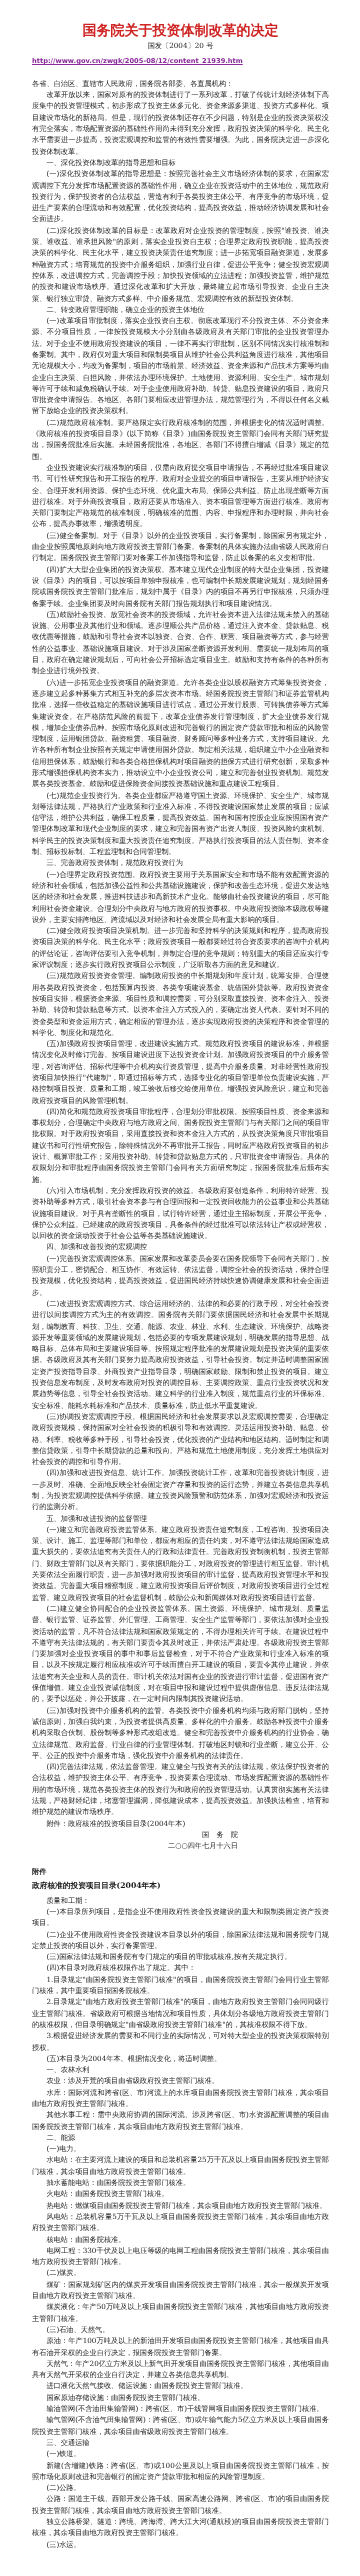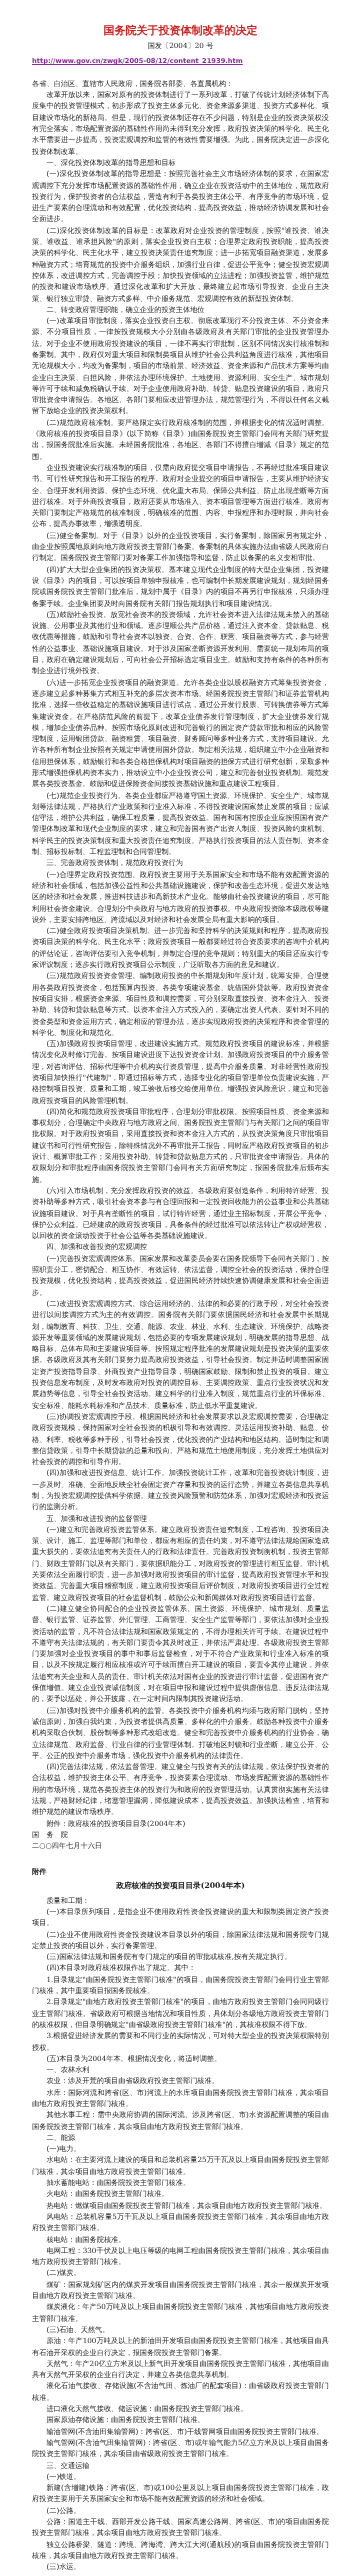--- a/index.html
+++ b/index.html
@@ -8,40 +8,40 @@
     min-height: 3320px;
     font-family: "DejaVu Serif", "Liberation Serif", serif;
     font-size: 7.2px;
     line-height: 11.3px;
     color: #1c1c1c;
   }
   .doc { padding: 25px 32px 31px 32px; }
   .title {
     text-align: center;
     font-weight: bold;
-    font-size: 11px;
+    font-size: 14px;
     color: #cf2525;
     margin: 0 0 4.1px 0;
   }
   .docnum { text-align: center; margin: 0 0 3.6px 0; }
   .linkline { text-align: left; margin: 0 0 10.3px 0; }
   .linkline a {
     font-family: "DejaVu Sans", "Liberation Sans", sans-serif;
     font-size: 6.7px;
     font-weight: bold;
     color: #8a2b9a;
     text-decoration: underline;
     cursor: pointer;
   }
   p { margin: 0; text-align: justify; text-indent: 2em; word-break: break-all; }
   p.s-flush { text-indent: 0; }
-  p.sig { text-align: left; text-indent: 0; padding-right: 91px; }
+  p.sig { text-align: right; text-indent: 0; padding-right: 91px; }
   p.app-label { font-weight: bold; text-indent: 0; margin-top: 14.4px; }
   .app-title {
-    text-align: center;
+    text-align: left;
     font-weight: bold;
     font-size: 7.7px;
     margin: 3.1px 0 3.1px 0;
   }
 </style>
 </head>
 <body>
 
 <div class="doc">
   <div class="title" style="color: rgb(207, 37, 37);">国务院关于投资体制改革的决定</div>
@@ -111,27 +111,26 @@
       <p>热电站：燃煤项目由国务院投资主管部门核准，其余项目由地方政府投资主管部门核准。</p>
       <p>风电站：总装机容量5万千瓦及以上项目由国务院投资主管部门核准，其余项目由地方政府投资主管部门核准。</p>
       <p>核电站：由国务院核准。</p>
       <p>电网工程：330千伏及以上电压等级的电网工程由国务院投资主管部门核准，其余项目由地方政府投资主管部门核准。</p>
       <p>(二)煤炭。</p>
       <p>煤矿：国家规划矿区内的煤炭开发项目由国务院投资主管部门核准，其余一般煤炭开发项目由地方政府投资主管部门核准。</p>
       <p>煤炭液化：年产50万吨及以上项目由国务院投资主管部门核准，其他项目由地方政府投资主管部门核准。</p>
       <p>(三)石油、天然气。</p>
       <p>原油：年产100万吨及以上的新油田开发项目由国务院投资主管部门核准，其他项目由具有石油开采权的企业自行决定，报国务院投资主管部门备案。</p>
       <p>天然气：年产20亿立方米及以上新气田开发项目由国务院投资主管部门核准，其他项目由具有天然气开采权的企业自行决定，并建立各类信息共享机制。</p>
-      <p>液化石油气接收、存储设施(不含油气田、炼油厂的配套项目)：由省级政府投资主管部门核准。</p>
       <p>进口液化天然气接收、储运设施：由国务院投资主管部门核准。</p>
       <p>国家原油存储设施：由国务院投资主管部门核准。</p>
       <p>输油管网(不含油田集输管网)：跨省(区、市)干线管网项目由国务院投资主管部门核准。</p>
       <p>输气管网(不含油气田集输管网)：跨省(区、市)或年输气能力5亿立方米及以上项目由国务院投资主管部门核准，其余项目由省级政府投资主管部门核准。</p>
       <p>三、交通运输</p>
       <p>(一)铁道。</p>
-      <p>新建(含增建)铁路：跨省(区、市)或100公里及以上项目由国务院投资主管部门核准，政府投资主要用于关系国家安全和市场不能有效配置资源的经济和社会领域。</p>
+      <p>新建(含增建)铁路：跨省(区、市)或100公里及以上项目由国务院投资主管部门核准，按照市场化原则改进和完善银行的固定资产贷款审批和相应的风险管理制度。</p>
       <p>(二)公路。</p>
       <p>公路：国道主干线、西部开发公路干线、国家高速公路网、跨省(区、市)的项目由国务院投资主管部门核准，其余项目由地方政府投资主管部门核准。</p>
       <p>独立公路桥梁、隧道：跨境、跨海湾、跨大江大河(通航段)的项目由国务院投资主管部门核准，其余项目由地方政府投资主管部门核准。</p>
       <p>(三)水运。</p>
     </div>
 </div>
 
 
 </body></html>

